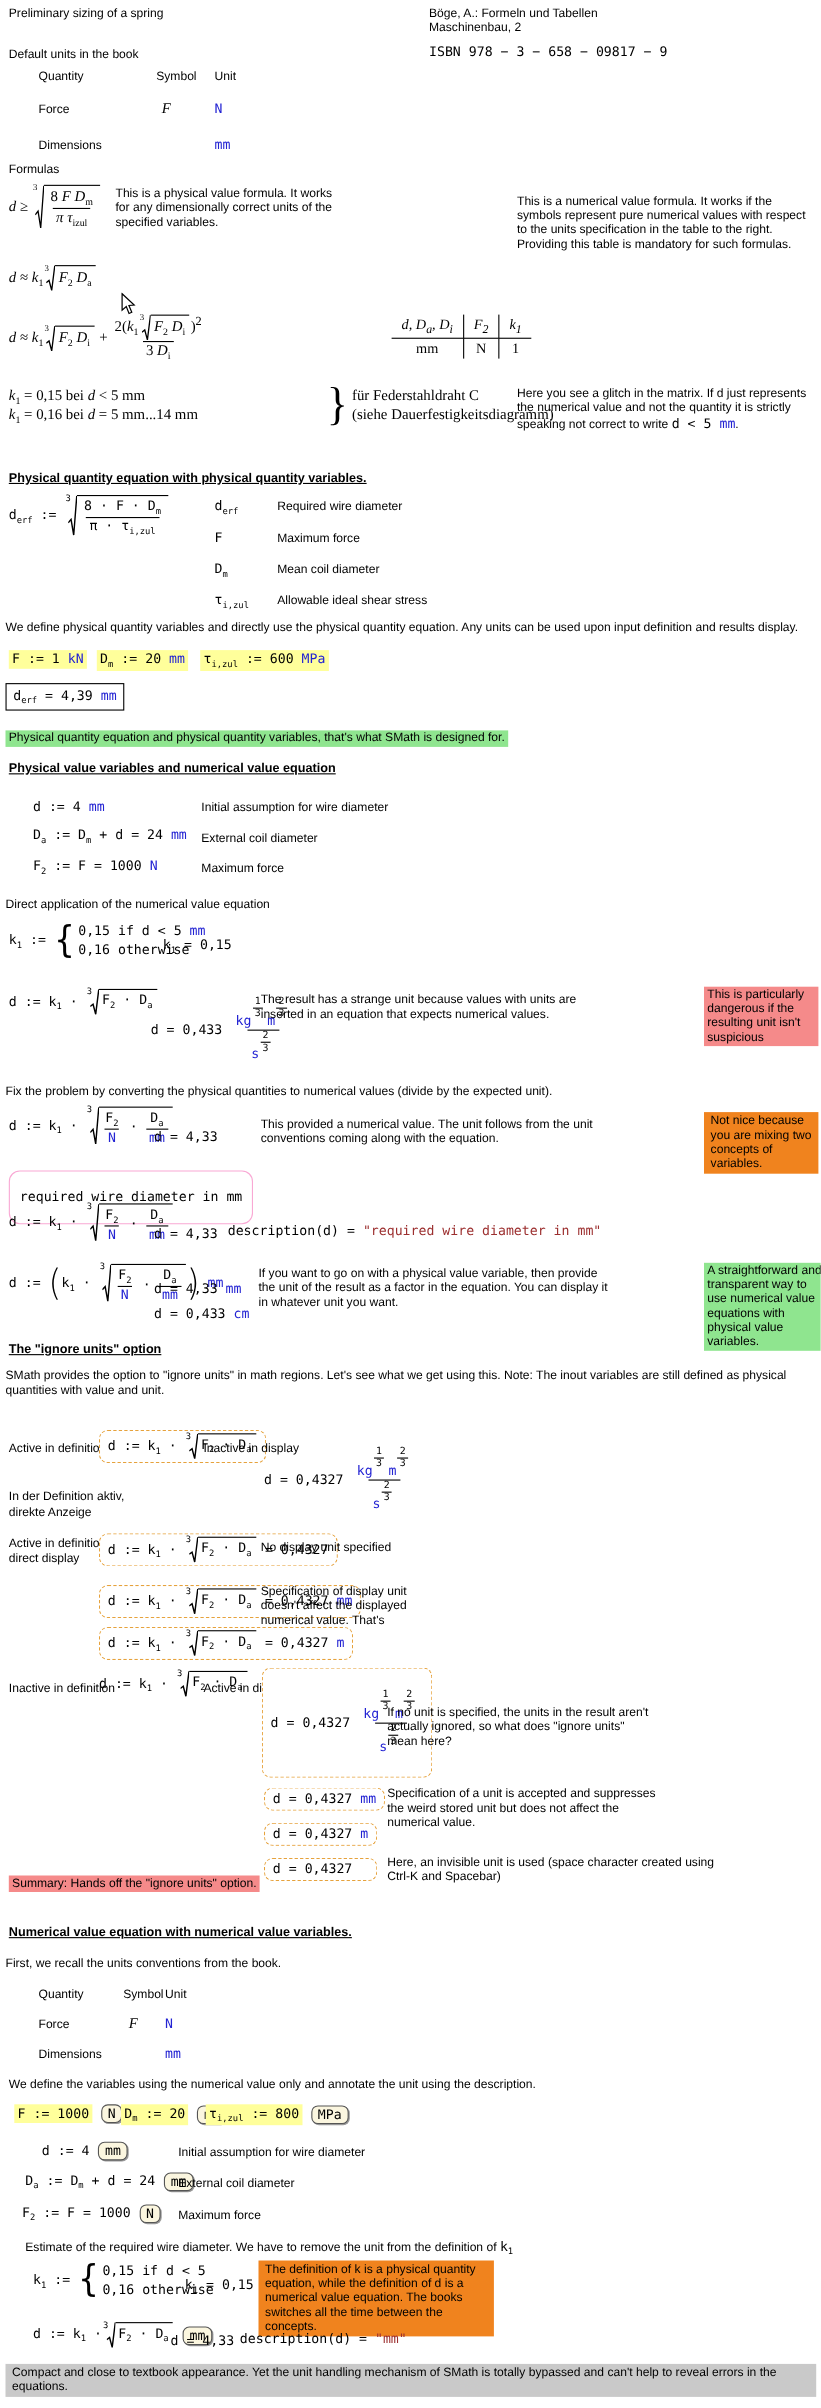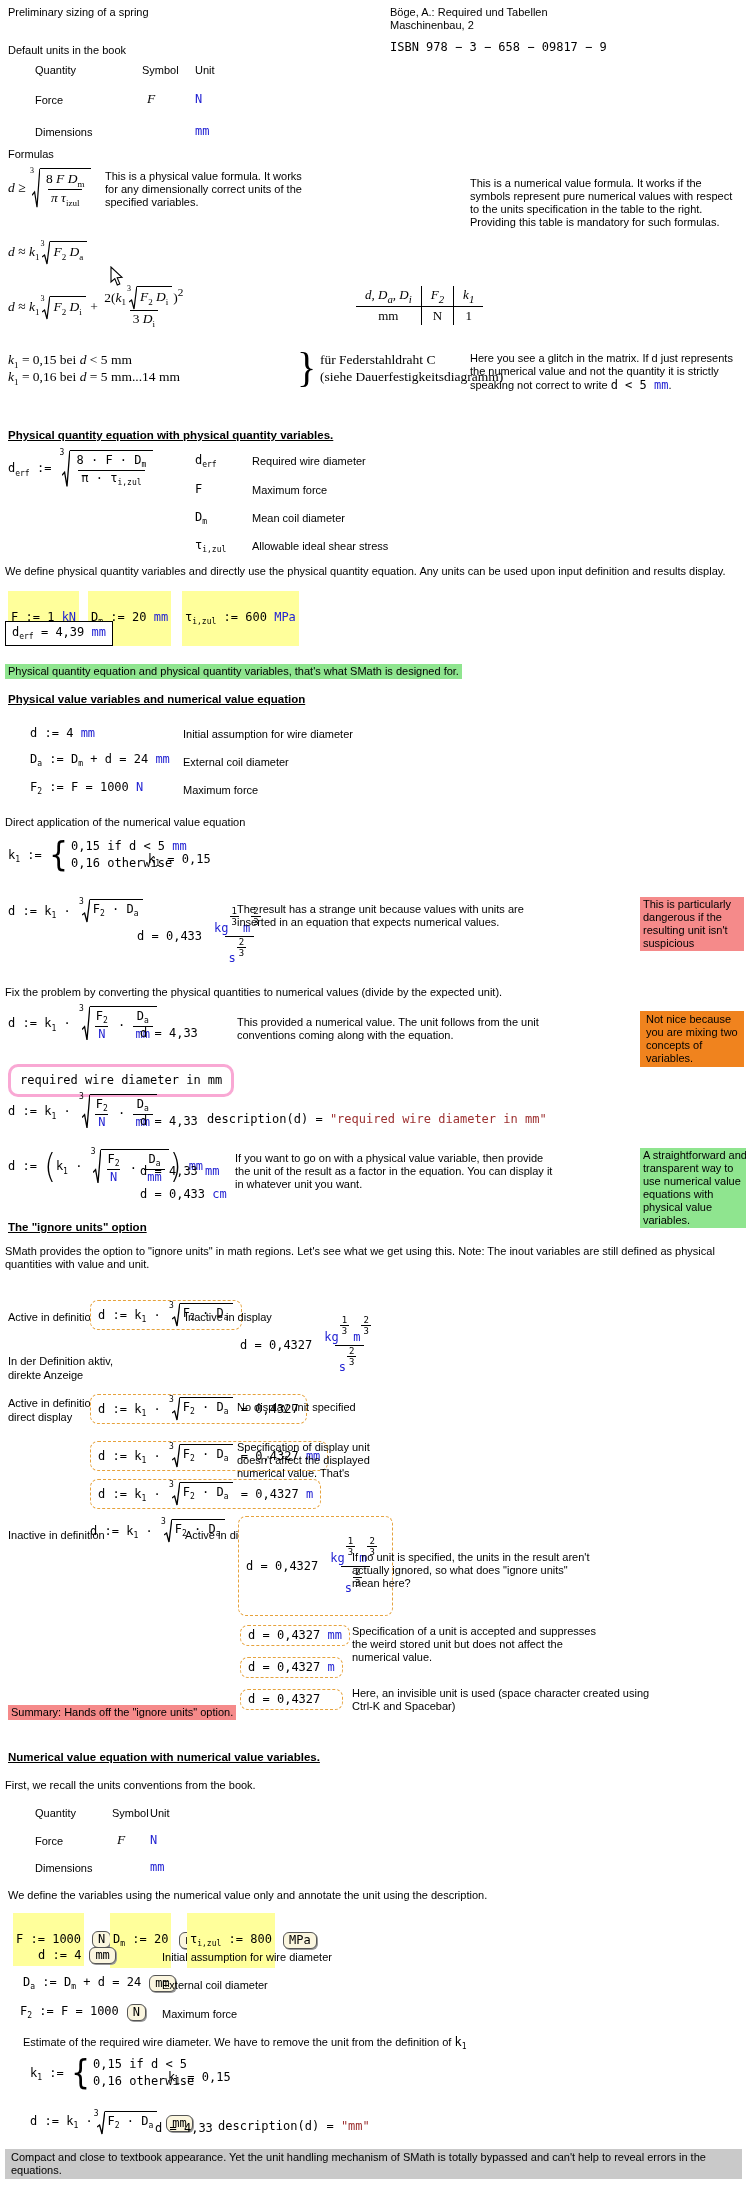--- a/index.html
+++ b/index.html
@@ -18,29 +18,29 @@
 .fr{display:inline-flex;flex-direction:column;align-items:center;vertical-align:middle;line-height:1.2}
 .fr>.nu,.fr>.de{padding:0 3px;text-align:right}
 .fr>.de{border-top:1px solid #000}
 .rt{display:inline-flex;align-items:stretch;vertical-align:middle;margin:0 1px}
 .rt>.ix{font-size:8px;line-height:1;align-self:flex-start;margin-right:-2px;transform:translateY(-1px)}
 .rt>svg{width:8px;flex:none}
 .rt>.rad{border-top:1.4px solid #000;padding:2px 4px 0 3px}
 .cases{display:inline-flex;align-items:center;gap:3px;vertical-align:middle}
 .cbr{font-size:30px;font-weight:400;line-height:1;transform:scaleY(1.12);font-family:"DejaVu Sans",sans-serif}
 .crow{display:block;line-height:17px}
-.hy{background:#FFFF9B;padding:19px 3px}
+.hy{background:#FFFF9B;padding:1px 3px}
 .hg{background:#8FE58F;padding:1px 3px}
 .hr{background:#F58A8A;padding:1px 3px}
 .ho{background:#F0831E;padding:2px 6px}
 .hgy{background:#C9C9C9;padding:2px 6px}
 .nb{font-size:11px;line-height:13px}
 .rbox{border:1px solid #000;padding:3px 6px;display:inline-block;background:#fff}
 .dbox{border:1px dashed #E6A23C;border-radius:8px;padding:2px 7px;display:inline-block;background:#fff}
-.dround{border:3px solid #f9a8d4;border-radius:10px;padding:6px 9px;display:inline-block}
+.dround{border:1px solid #f9a8d4;border-radius:10px;padding:16px 9px;display:inline-block}
 .chip{display:inline-block;border:1px solid #555;border-radius:6px;background:#FBF6DF;padding:0 5px;margin-left:8px;box-shadow:1px 1px 0.5px #999;font-family:"DejaVu Sans Mono",monospace;font-size:12px;color:#000}
 .ufr{display:inline-flex;flex-direction:column;align-items:center;vertical-align:middle;margin-left:8px;font-family:"DejaVu Sans Mono",monospace;font-size:12px}
 .ufr>.unu,.ufr>.ude{display:flex;align-items:flex-end;justify-content:center;padding:0 4px}
 .ufr>.ude{border-top:1px solid #000}
 .efr{display:inline-flex;flex-direction:column;align-items:center;font-size:9px;line-height:1.15;margin:0 4px 8px 1px;color:#000}
 .efr>.efd{border-top:1px solid #000;padding:0 2px}
 .efr>.efn{padding:0 2px}
 .tall{font-size:30px;font-weight:300;vertical-align:middle;line-height:.8;font-family:"DejaVu Sans",sans-serif;transform:scaleY(1.1);display:inline-block}
 .mt{display:inline-grid;grid-template-columns:auto auto auto;font-family:"Liberation Serif",serif;font-size:13px;font-style:italic;text-align:center}
 .mt .c{padding:1px 9px}
@@ -55,21 +55,21 @@
 .sdiag{position:absolute;right:18px;top:28px;width:44px;height:54px;border:1px solid #777;background:linear-gradient(25deg,transparent 49%,#999 50%,transparent 51%),linear-gradient(-35deg,transparent 49%,#aaa 50%,transparent 51%)}
 .stab{position:absolute;right:0;top:96px;width:11px;height:84px;background:#E3EBF6;color:#2b6cb8;font-size:6px;writing-mode:vertical-rl;text-align:center;letter-spacing:.5px}
 .spg{position:absolute;right:2px;top:76px;color:#2b6cb8;font-weight:bold;font-size:11px}
 </style>
 </head>
 <body>
 
 <div id="page">
 
   <div class="abs t" style="left:8px;top:6px">Preliminary sizing of a spring</div>
-  <div class="abs t" style="left:390px;top:6px">Böge, A.: Required und Tabellen</div>
+  <div class="abs t" style="left:390px;top:6px">Böge, A.: Formeln und Tabellen</div>
   <div class="abs t" style="left:390px;top:19px">Maschinenbau, 2</div>
   <div class="abs t" style="left:8px;top:44px">Default units in the book</div>
   <div class="abs m" style="left:390px;top:40px">ISBN 978 − 3 − 658 − 09817 − 9</div>
 
   <div class="abs t" style="left:35px;top:64px">Quantity</div>
   <div class="abs t" style="left:142px;top:64px">Symbol</div>
   <div class="abs t" style="left:195px;top:64px">Unit</div>
   <div class="abs t" style="left:35px;top:94px">Force</div>
   <div class="abs ser" style="left:147px;top:91px">F</div>
   <div class="abs m u" style="left:195px;top:92px">N</div>
@@ -440,20 +440,21 @@
   <div class="abs nb" style="left:23px;top:2035px"><span>Estimate of the required wire diameter. We have to remove the unit from the definition of</span> <span class="m"><span>k</span><sub>1</sub></span></div>
 
   <div class="abs m" style="left:30px;top:2056px"><span>k</span><sub>1</sub> <span>:=</span> <span class="cases">
         <span class="cbr">{</span>
         <span>
           <span class="crow"><span>0,15</span> <span>if</span> <span>d</span> <span>&lt;</span> <span>5</span></span>
           <span class="crow"><span>0,16</span> <span>otherwise</span></span>
         </span>
       </span></div>
   <div class="abs m" style="left:168px;top:2070px"><span>k</span><sub>1</sub> <span>=</span> <span>0,15</span></div>
+  <div class="abs nb ho" style="left:235px;top:2055px;width:214px">The definition of k is a physical quantity equation, while the definition of d is a numerical value equation. The books switches all the time between the concepts.</div>
 
   <div class="abs m row" style="left:30px;top:2111px">
       <span><span>d</span> <span>:=</span> <span>k</span><sub>1</sub> <span>·</span></span>
       <span class="rt">
         <span class="ix">3</span>
         <svg viewBox="0 0 8 24" preserveAspectRatio="none">
           <path d="M0,16 L2.6,14 L5,23 L7.8,0.5" fill="none" stroke="#000" stroke-width="1.3" vector-effect="non-scaling-stroke"></path>
         </svg>
         <span class="rad"><span>F</span><sub>2</sub> <span>·</span> <span>D</span><sub>a</sub></span>
       </span>

